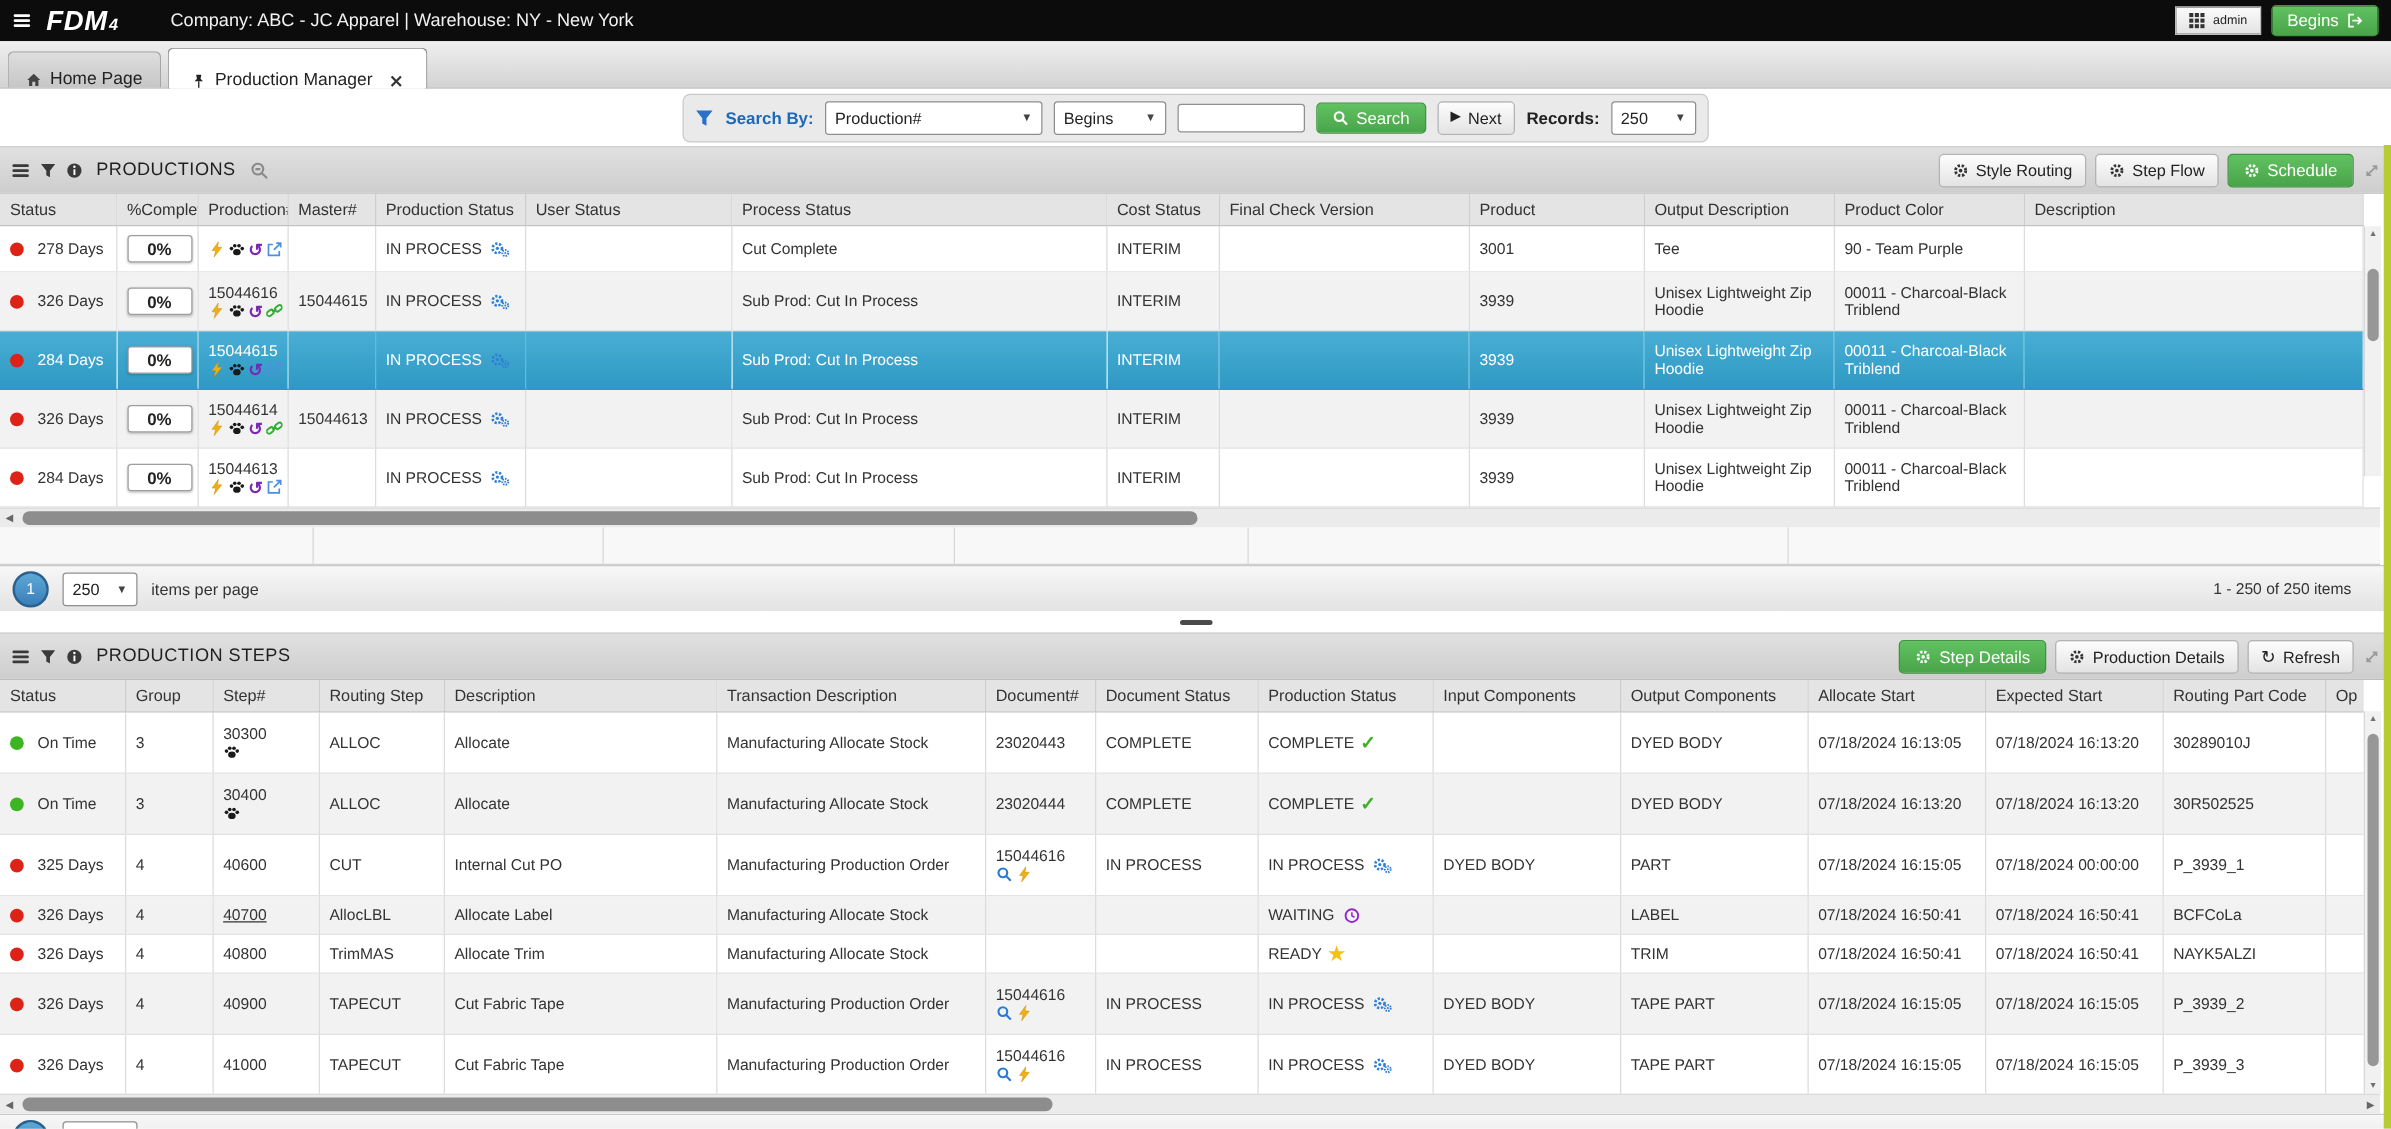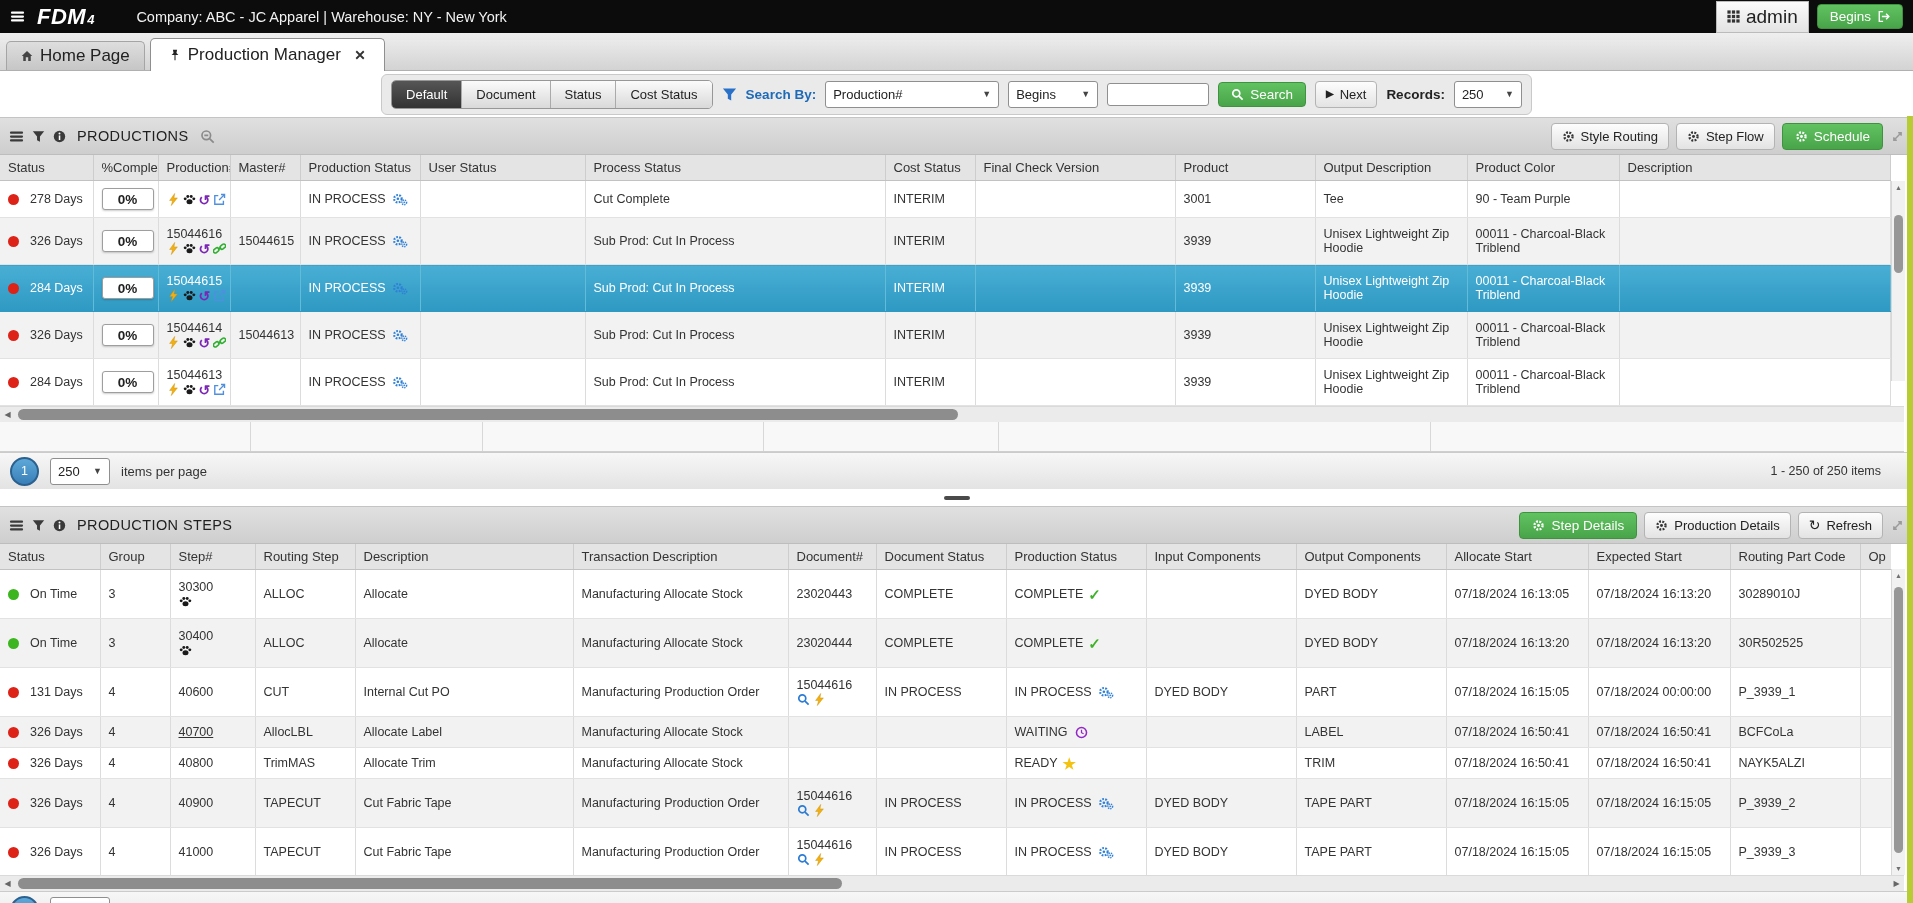--- a/index.html
+++ b/index.html
@@ -10,27 +10,27 @@
   .ic svg{width:13px;height:13px;display:block}
   .ic.big svg{width:15px;height:15px}
   
   .topbar{height:33px;background:#0c0c0c;display:flex;align-items:center;padding:0 10px;color:#fff;gap:12px}
   .brand{display:flex;align-items:baseline;color:#fff;font-style:italic;font-weight:bold;margin-right:30px}
   .brand .b1{font-size:22px;letter-spacing:.5px}
   .brand .b2{font-size:13px;margin-left:1px}
   .ctx{font-size:14.5px;color:#f2f2f2}
   .top-right{margin-left:auto;display:flex;align-items:center;gap:8px}
   .btn-admin{background:linear-gradient(#fbfbfb,#e3e3e3);border:1px solid #bbb;border-radius:0;
-             color:#222;font-size:19px;padding:4px 10px;display:inline-flex;align-items:center;gap:6px}
+             color:#222;font-size:10px;padding:4px 10px;display:inline-flex;align-items:center;gap:6px}
   .btn-green{background:linear-gradient(#61c261,#49a449);border:1px solid #3f933f;border-radius:4px;color:#fff;
              font-size:13.5px;padding:4px 12px;display:inline-flex;align-items:center;gap:6px}
   
   .tabbar{height:37px;background:linear-gradient(#efefef,#d3d3d3);border-bottom:1px solid #b0b0b0;
           display:flex;align-items:flex-end;padding-left:6px}
-  .tab{display:flex;align-items:center;gap:7px;font-size:17px;color:#222;padding:0 14px;height:28px;
+  .tab{display:flex;align-items:flex-end;gap:7px;font-size:14px;color:#222;padding:0 14px;height:28px;
        border:1px solid #a5a5a5;border-bottom:none;border-radius:5px 5px 0 0;margin-right:5px}
   .tab.inactive{background:linear-gradient(#dedede,#c6c6c6)}
   .tab.active{background:#fff;height:32px;margin-bottom:-1px;border-color:#8f8f8f;z-index:2;padding:0 18px}
   .tab .ic svg{width:12px;height:12px}
   
   .toolbar-row{height:46px;display:flex;align-items:center;justify-content:center;background:#fff}
   .toolbar{display:inline-flex;align-items:center;gap:9px;background:#eaeaea;border:1px solid #c9c9c9;
            border-radius:6px;padding:5px 9px}
   .seg-group{display:inline-flex;border:1px solid #979797;border-radius:5px;overflow:hidden}
   .seg{padding:6px 14px;font-size:13px;color:#222;background:linear-gradient(#fbfbfb,#d9d9d9);border-left:1px solid #aaa}
@@ -153,26 +153,20 @@
     <span class="ic" style="color:#333;margin-left:6px">
         <svg viewBox="0 0 16 16" stroke="currentColor" stroke-width="2.4">
           <path d="M3 3l10 10M13 3 3 13"></path>
         </svg>
       </span>
   </div>
 </div>
 
 <div class="toolbar-row">
   <div class="toolbar">
-    <span class="seg-group" id="segGroup">
-        <span class="seg active">Default</span>
-        <span class="seg">Document</span>
-        <span class="seg">Status</span>
-        <span class="seg">Cost Status</span>
-      </span>
     <span class="ic big" style="color:#2970c8">
         <svg viewBox="0 0 16 16">
           <path fill="currentColor" d="M1 1.5h14L9.8 8v6.5l-3.6-2V8z"></path>
         </svg>
       </span>
     <span class="searchby">Search By:</span>
     <span class="fake-select sel-w1">
       <span>Production#</span>
       <span class="tri">▼</span>
     </span>
@@ -825,21 +819,21 @@
             <td style="height: 44px;"><span>DYED BODY</span></td>
             <td style="height: 44px; white-space: nowrap;"><span>07/18/2024 16:13:20</span></td>
             <td style="height: 44px; white-space: nowrap;"><span>07/18/2024 16:13:20</span></td>
             <td style="height: 44px;"><span>30R502525</span></td>
             <td style="height: 44px;"><span></span></td>
           </tr>
           <tr>
             <td style="height: 44px;">
               <div class="cellflex">
                 <span class="dot" style="background: rgb(221, 35, 24);"></span>
-                <span>131 Days</span>
+                <span>325 Days</span>
               </div>
             </td>
             <td style="height: 44px;"><span>4</span></td>
             <td style="height: 44px;">
               <div><span>40600</span></div>
             </td>
             <td style="height: 44px;"><span>CUT</span></td>
             <td style="height: 44px;"><span>Internal Cut PO</span></td>
             <td style="height: 44px;"><span>Manufacturing Production Order</span></td>
             <td style="height: 44px;">

